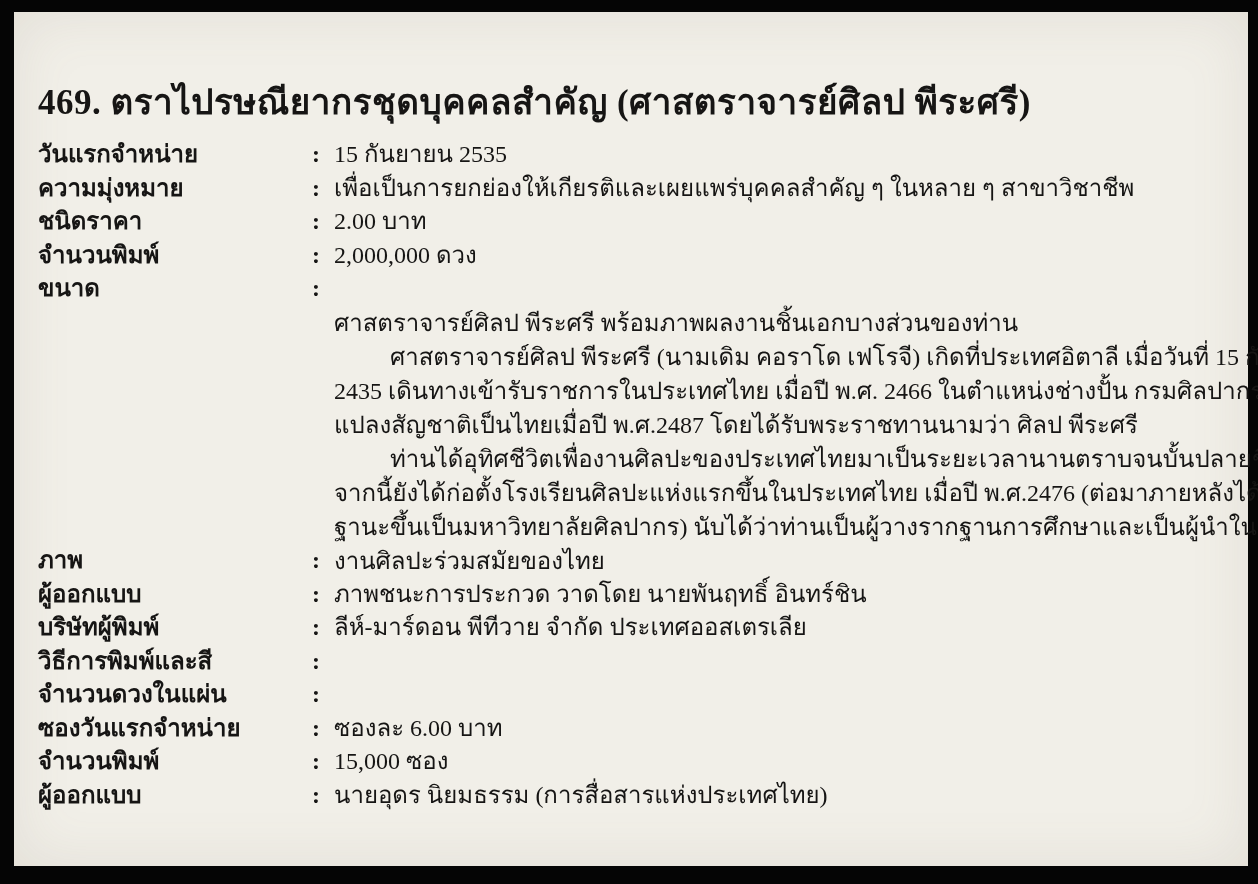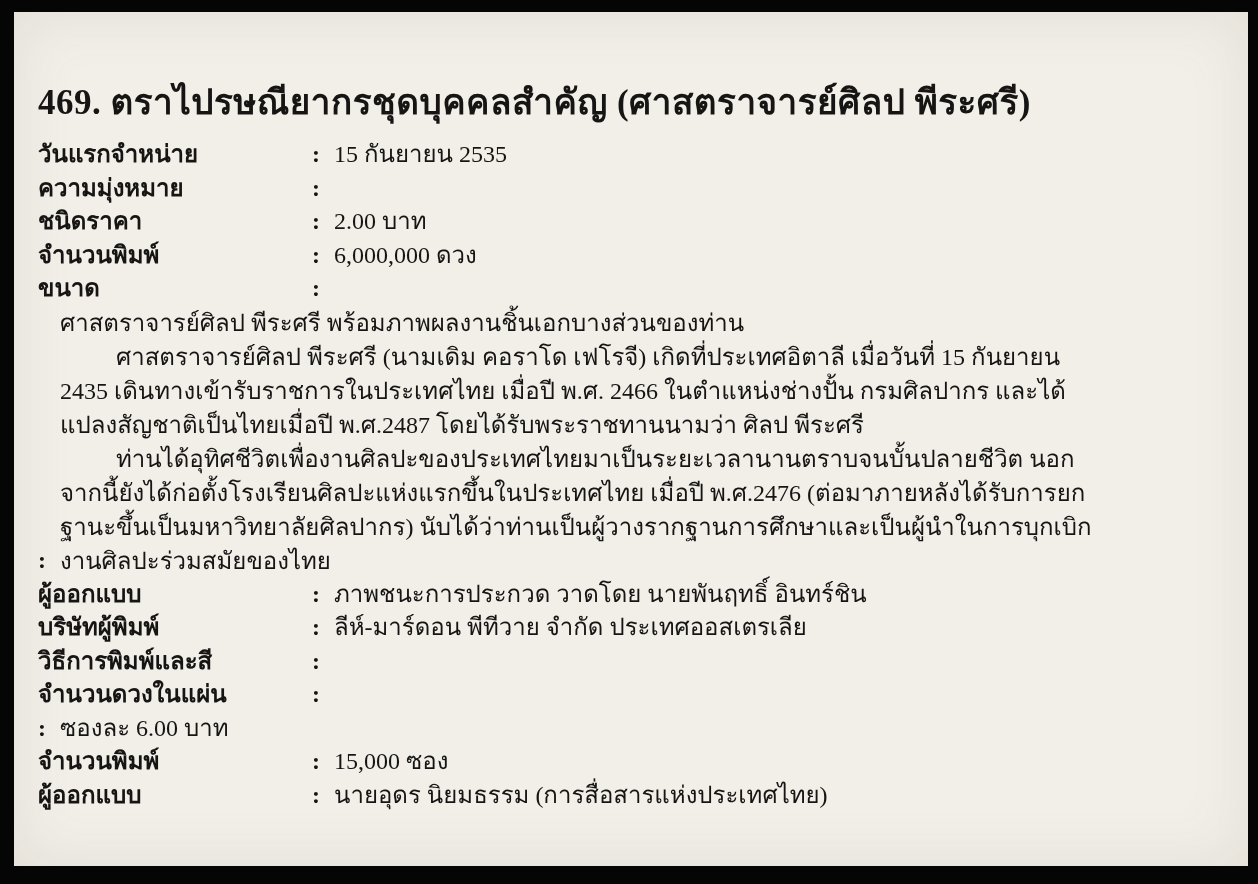--- a/index.html
+++ b/index.html
@@ -99,40 +99,42 @@
 
       <div class="field-row">
         <div class="field-label">วันแรกจำหน่าย</div>
         <div class="field-colon">:</div>
         <div class="field-value">15 กันยายน 2535</div>
       </div>
 
       <div class="field-row">
         <div class="field-label">ความมุ่งหมาย</div>
         <div class="field-colon">:</div>
+        <div class="field-value">เพื่อเป็นการยกย่องให้เกียรติและเผยแพร่บุคคลสำคัญ ๆ ในหลาย ๆ สาขาวิชาชีพ</div>
       </div>
 
       <div class="field-row">
         <div class="field-label">ชนิดราคา</div>
         <div class="field-colon">:</div>
         <div class="field-value">2.00 บาท</div>
       </div>
 
       <div class="field-row">
         <div class="field-label">จำนวนพิมพ์</div>
         <div class="field-colon">:</div>
-        <div class="field-value">6,000,000 ดวง</div>
+        <div class="field-value">2,000,000 ดวง</div>
       </div>
 
       <div class="field-row">
         <div class="field-label">ขนาด</div>
         <div class="field-colon">:</div>
       </div>
 
       <div class="field-row">
+        <div class="field-label">ภาพ</div>
         <div class="field-colon">:</div>
         <div class="photo-lines">
           <div class="photo-line">ศาสตราจารย์ศิลป พีระศรี พร้อมภาพผลงานชิ้นเอกบางส่วนของท่าน</div>
           <div class="photo-line indent">ศาสตราจารย์ศิลป พีระศรี (นามเดิม คอราโด เฟโรจี) เกิดที่ประเทศอิตาลี เมื่อวันที่ 15 กันยายน</div>
           <div class="photo-line">2435 เดินทางเข้ารับราชการในประเทศไทย เมื่อปี พ.ศ. 2466 ในตำแหน่งช่างปั้น กรมศิลปากร และได้</div>
           <div class="photo-line">แปลงสัญชาติเป็นไทยเมื่อปี พ.ศ.2487 โดยได้รับพระราชทานนามว่า ศิลป พีระศรี</div>
           <div class="photo-line indent">ท่านได้อุทิศชีวิตเพื่องานศิลปะของประเทศไทยมาเป็นระยะเวลานานตราบจนบั้นปลายชีวิต  นอก</div>
           <div class="photo-line">จากนี้ยังได้ก่อตั้งโรงเรียนศิลปะแห่งแรกขึ้นในประเทศไทย เมื่อปี พ.ศ.2476 (ต่อมาภายหลังได้รับการยก</div>
           <div class="photo-line">ฐานะขึ้นเป็นมหาวิทยาลัยศิลปากร)  นับได้ว่าท่านเป็นผู้วางรากฐานการศึกษาและเป็นผู้นำในการบุกเบิก</div>
           <div class="photo-line">งานศิลปะร่วมสมัยของไทย</div>
@@ -155,20 +157,21 @@
         <div class="field-label">วิธีการพิมพ์และสี</div>
         <div class="field-colon">:</div>
       </div>
 
       <div class="field-row">
         <div class="field-label">จำนวนดวงในแผ่น</div>
         <div class="field-colon">:</div>
       </div>
 
       <div class="field-row">
+        <div class="field-label">ซองวันแรกจำหน่าย</div>
         <div class="field-colon">:</div>
         <div class="field-value">ซองละ 6.00 บาท</div>
       </div>
 
       <div class="field-row">
         <div class="field-label">จำนวนพิมพ์</div>
         <div class="field-colon">:</div>
         <div class="field-value">15,000 ซอง</div>
       </div>
 

